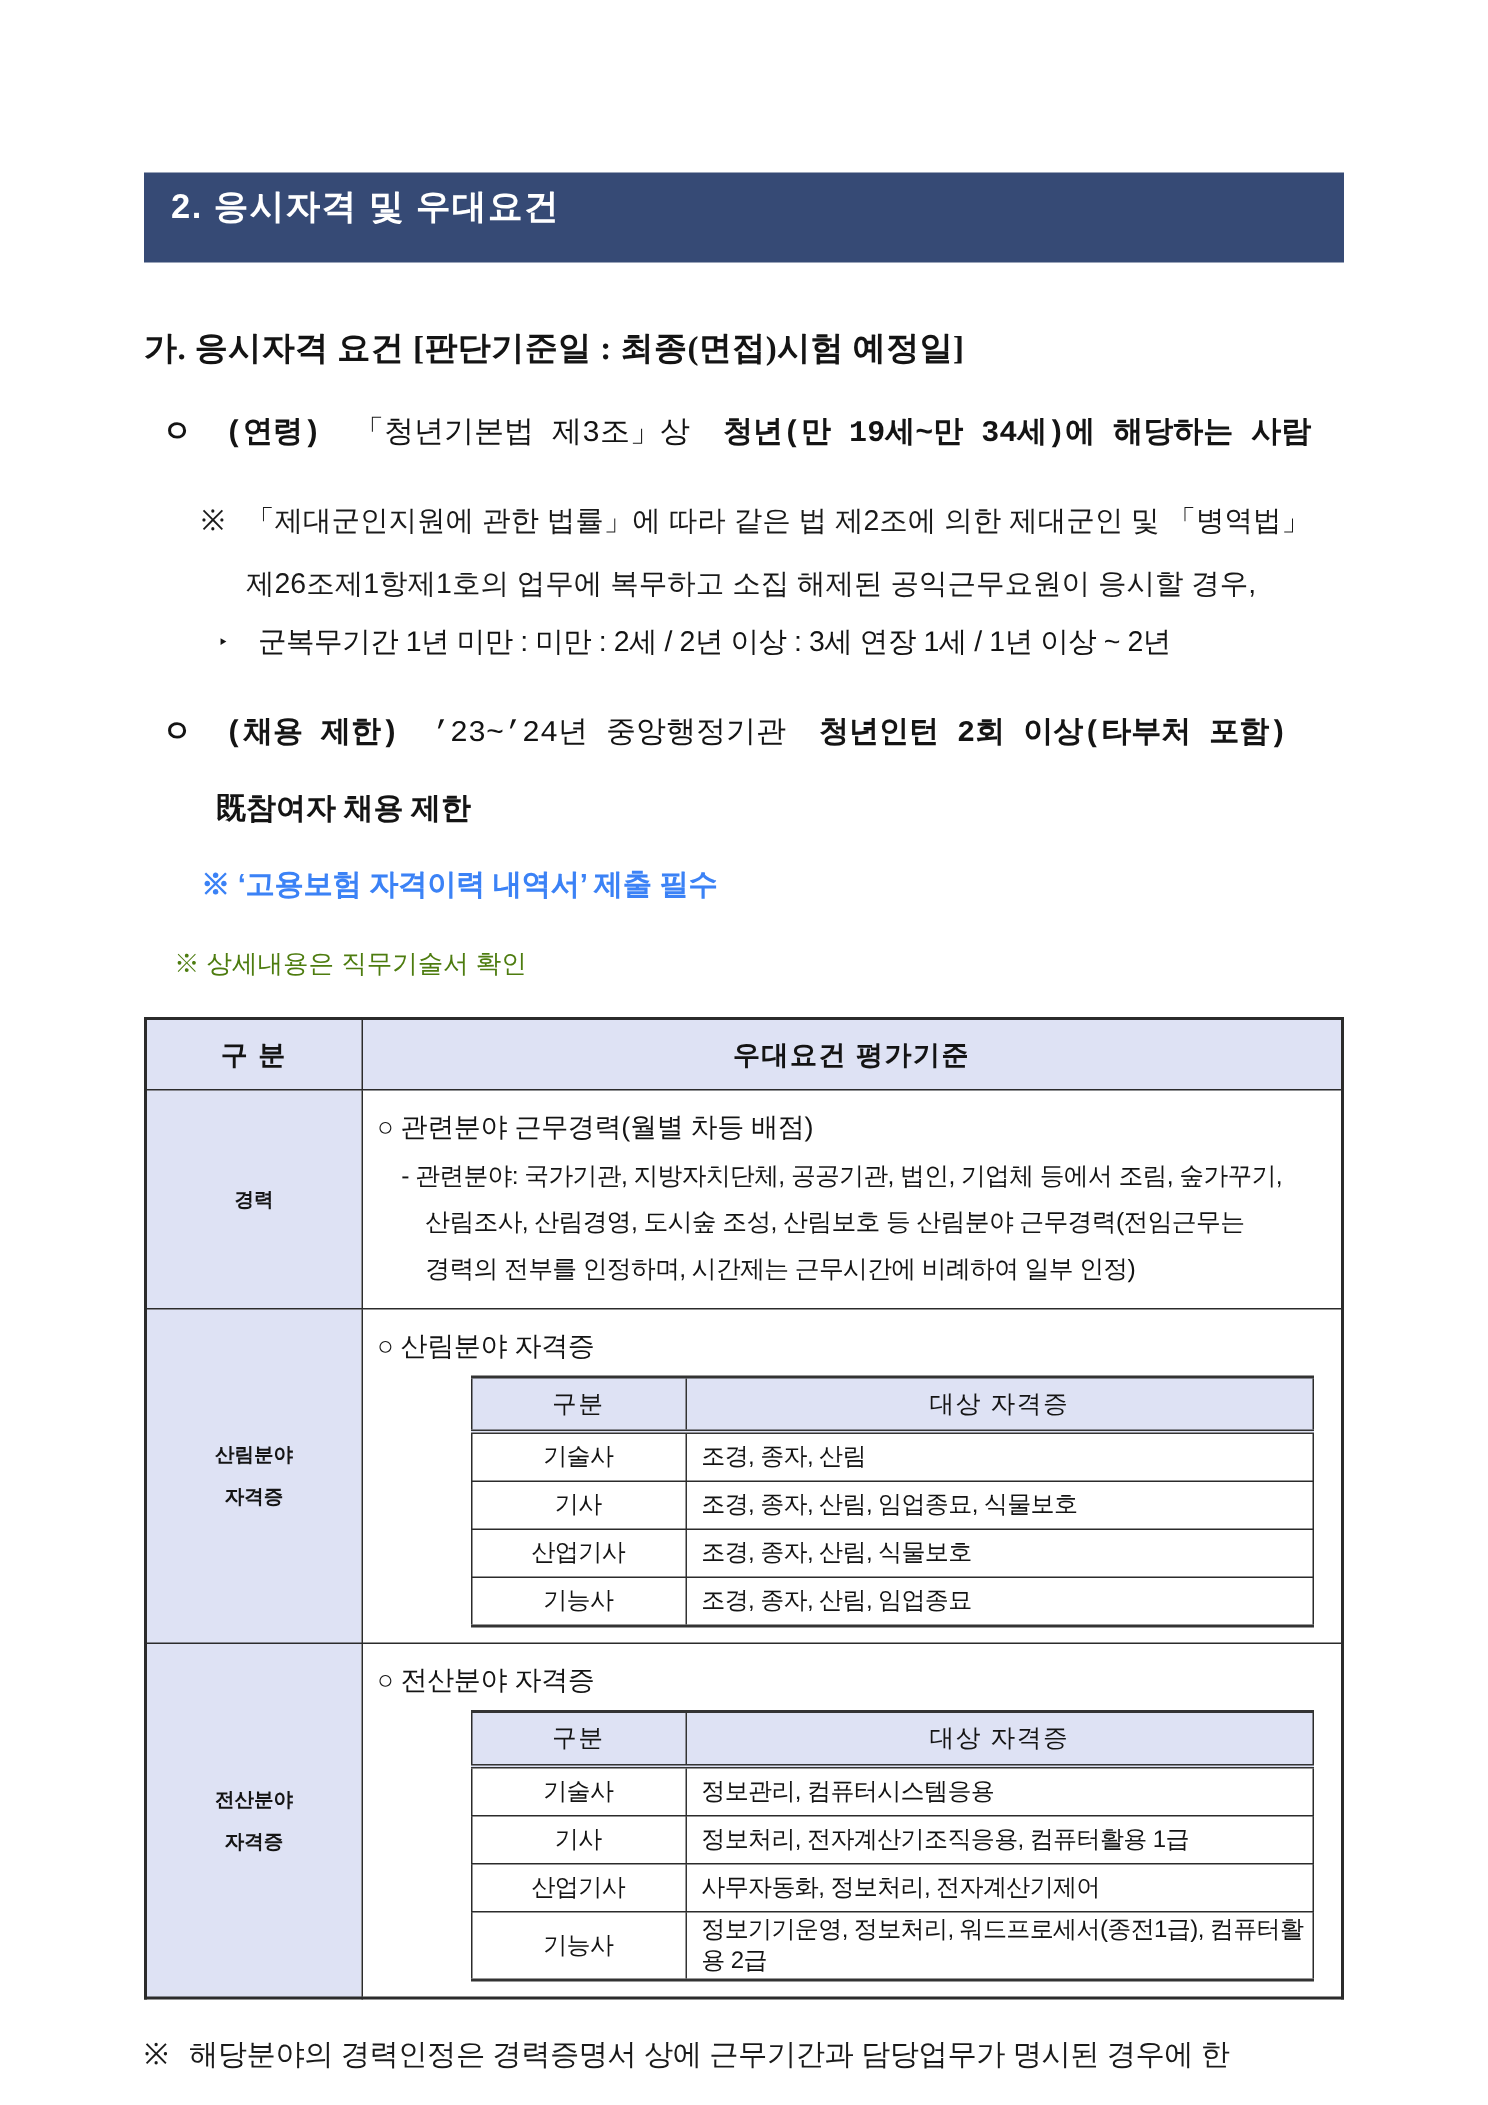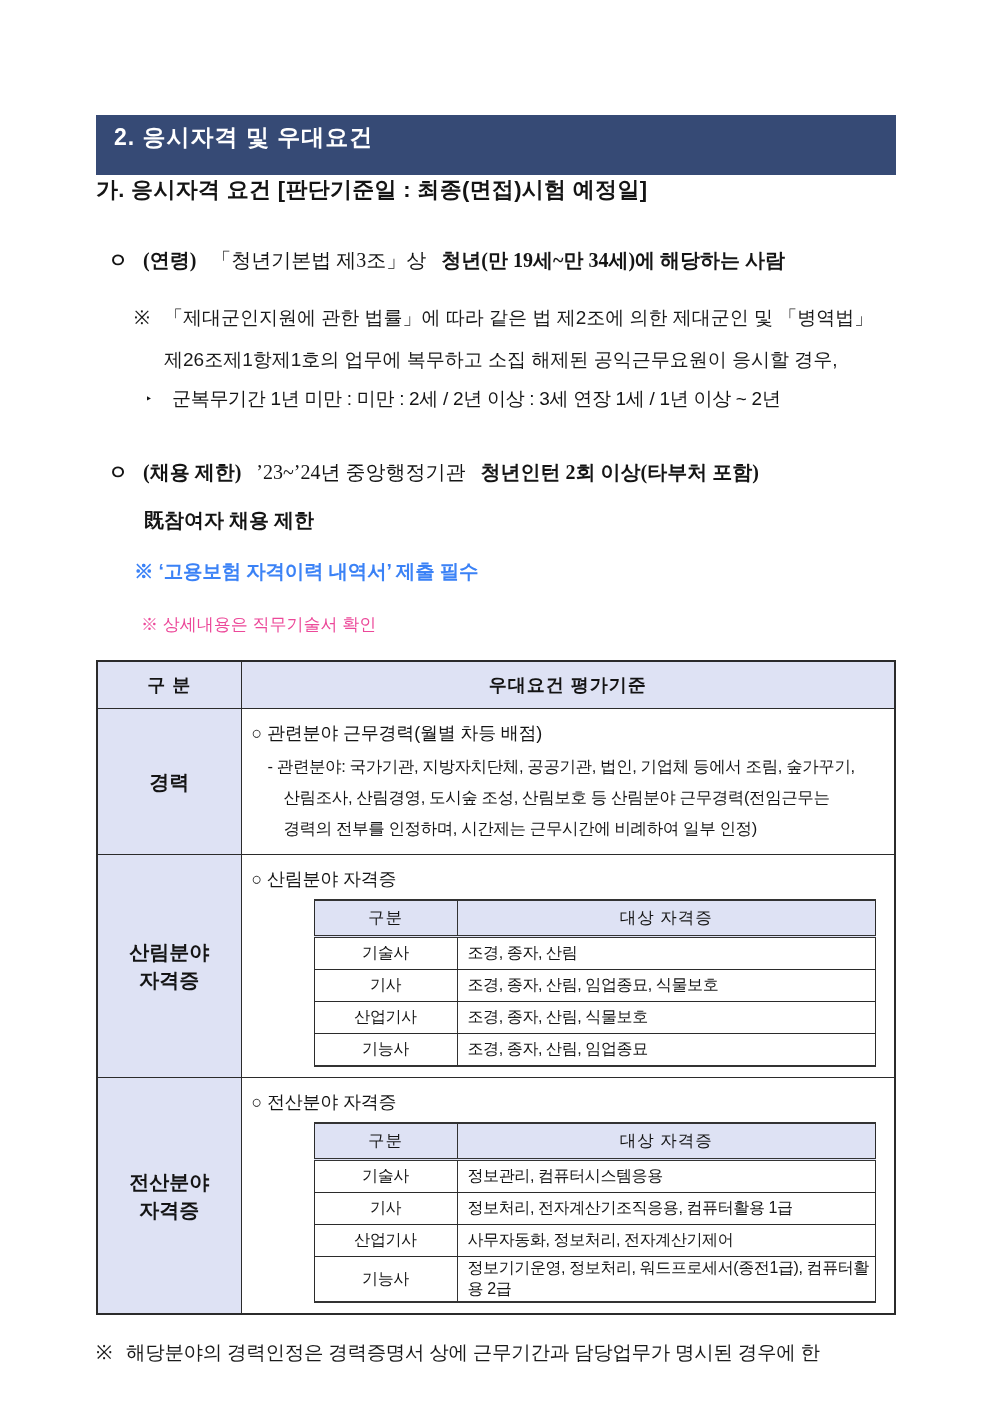--- a/index.html
+++ b/index.html
@@ -12,33 +12,33 @@
   
   .title-bar {
     box-sizing:border-box; width:800px; height:60px; background:#364a75;
     color:#ffffff; font-size:23px; font-weight:bold; line-height:45px;
     padding-left:18px; letter-spacing:1px;
     font-family:"Liberation Sans", sans-serif;
   }
 
   
   .h-ga {
-    font-family:Liberation Sans, sans-serif;
+    margin-top:42px; font-family:Liberation Serif, serif;
     font-size:22px; font-weight:bold; letter-spacing:0.3px;
   }
   .h-na-row { margin-top:28px; display:flex; align-items:baseline; }
   .h-na {
     font-family:"Liberation Serif", serif; font-size:21px; font-weight:bold;
   }
-  .h-na-note { margin-left:45px; font-size:17px; color:#ec4899; }
+  .h-na-note { margin-left:20px; font-size:17px; color:#4d7c0f; }
 
   
   .sbullet {
-    margin-top:40px; padding-left:12px;
-    font-family:Liberation Serif, serif; font-size:20px; line-height:30px;
+    margin-top:28px; padding-left:12px;
+    font-family:Liberation Mono, monospace; font-size:20px; line-height:30px;
   }
   .sbullet .mk { font-weight:bold; margin-right:10px; }
   .sbullet .bd { font-weight:bold; margin-right:10px; }
   .sbullet .rg { font-weight:normal; margin-right:10px; }
   .sbullet-line2 {
     padding-left:48px; margin-top:20px;
     font-family:"Liberation Serif", serif; font-size:20px; font-weight:bold;
   }
 
   
@@ -63,21 +63,21 @@
     border:2px solid #2b2b2b;
   }
   table.main th, table.main td { border:1.6px solid #2b2b2b; }
   .main .w1 { width:144px; }
   .main thead th {
     background:#dee2f4; height:44px; text-align:center;
     font-size:18px; font-weight:bold; letter-spacing:1px;
   }
   .main .rowlabel {
     background:#dee2f4; text-align:center; vertical-align:middle;
-    font-size:20px; font-weight:bold; line-height:28px;
+    font-size:13px; font-weight:bold; line-height:28px;
   }
   .main .rowbody { background:#ffffff; vertical-align:top; padding:6px 8px 10px 10px; }
 
   .cell-bullet { font-size:18px; line-height:36px; letter-spacing:-0.2px; }
   .career-detail { font-size:16.5px; line-height:31px; letter-spacing:-0.4px; }
   .career-detail .d0 { padding-left:16px; }
   .career-detail .d1 { padding-left:32px; }
 
   
   table.inner {

